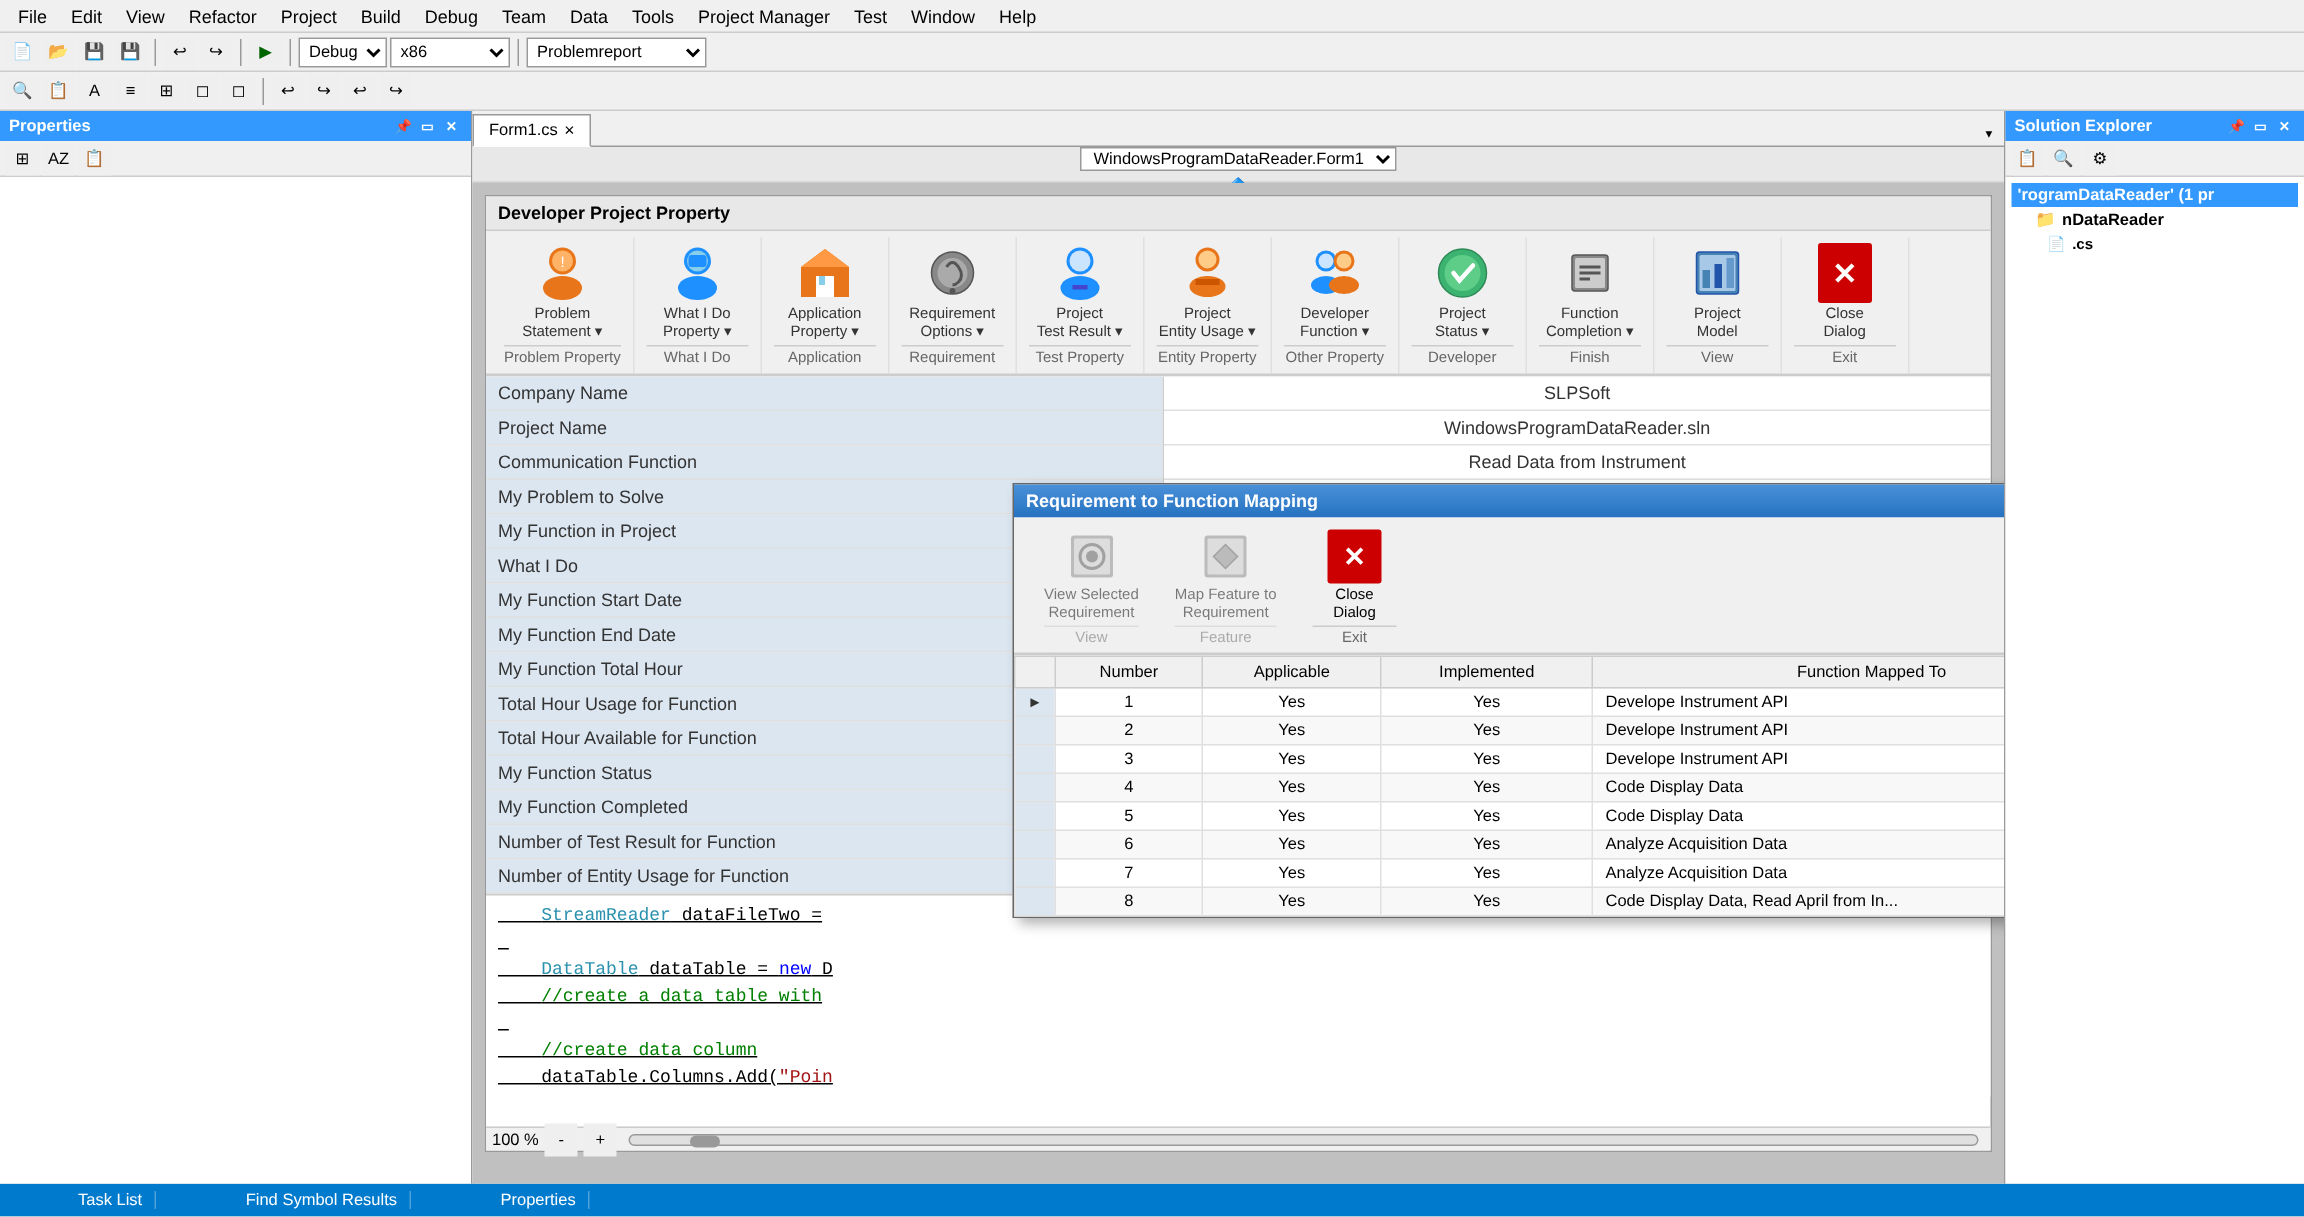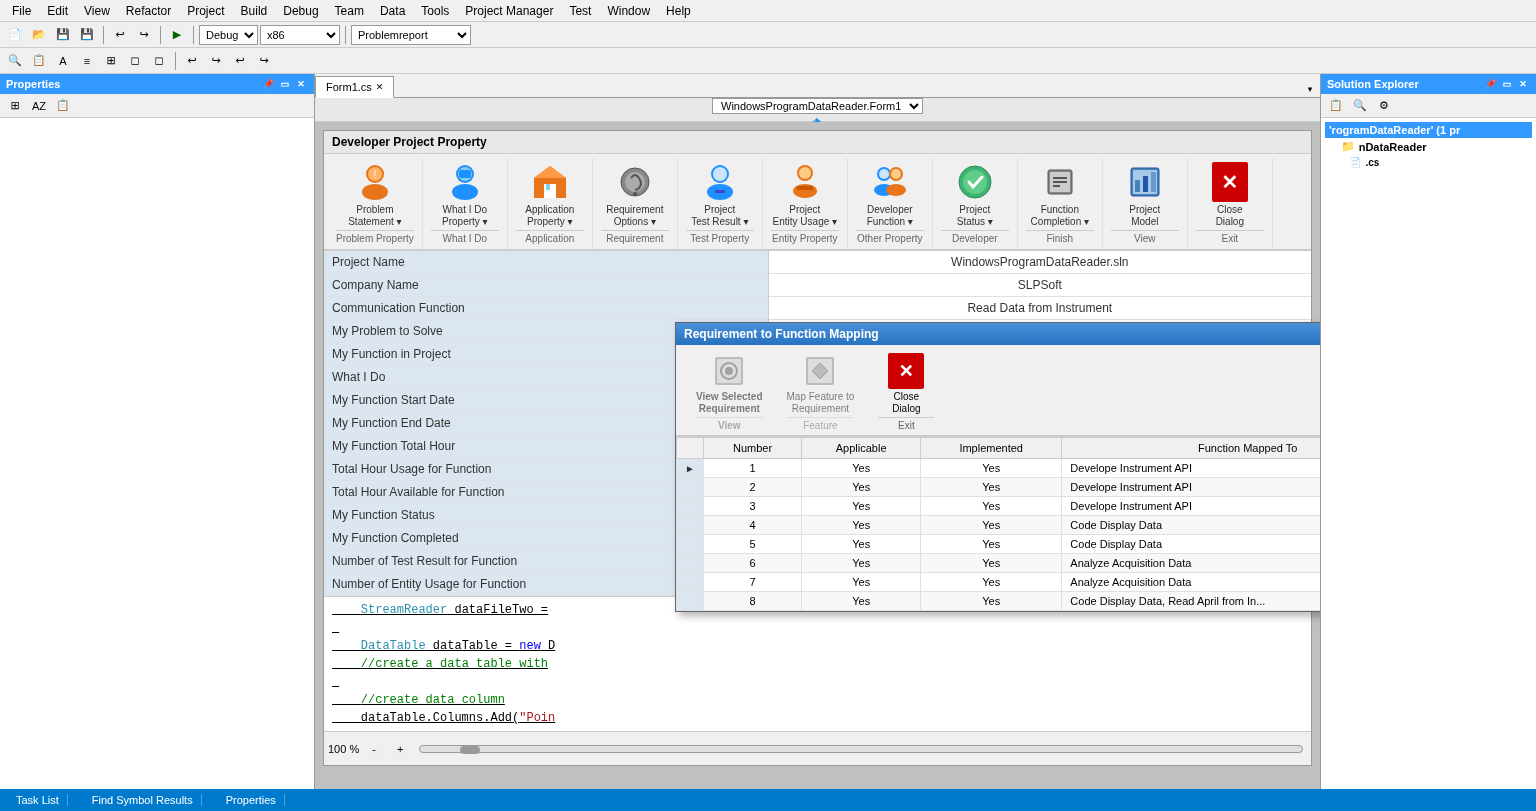--- a/index.html
+++ b/index.html
@@ -64,50 +64,50 @@
 
     
     .code-editor { background: white; font-family: 'Courier New', monospace; font-size: 12px; padding: 4px 8px; color: #000; border-top: 1px solid #ccc; flex: 1; overflow: hidden; }
     .code-line { line-height: 1.5; white-space: nowrap; text-decoration: underline; }
     .code-keyword { color: #0000ff; }
     .code-type { color: #2b91af; }
     .code-comment { color: #008000; }
     .code-string { color: #a31515; }
 
     
-    .solution-panel { width: 216px; background: #f5f5f5; border-left: 1px solid #999; display: flex; flex-direction: column; }
+    .solution-panel { width: 200px; background: #f5f5f5; border-left: 1px solid #999; display: flex; flex-direction: column; }
     .solution-header { background: #3399ff; color: white; padding: 3px 6px; font-size: 11px; font-weight: bold; display: flex; justify-content: space-between; align-items: center; }
     .solution-toolbar { background: #f0f0f0; border-bottom: 1px solid #ccc; display: flex; align-items: center; height: 24px; padding: 2px 4px; gap: 2px; }
     .solution-content { flex: 1; background: white; padding: 4px; font-size: 11px; }
     .solution-tree-item { padding: 2px 4px; display: flex; align-items: center; gap: 4px; font-weight: bold; }
     .solution-tree-item.selected { background: #3399ff; color: white; }
 
     
     .status-bar { background: #007acc; color: white; height: 22px; display: flex; align-items: center; padding: 0 8px; font-size: 11px; gap: 16px; }
-    .status-item { padding: 0 8px; border-right: 1px solid rgba(255,255,255,0.3); }
+    .status-item { padding: 0 8px; border-right: 1px solid rgba(255,255,255,0.3); margin-left: 36px; }
     .popup-dialog { position: absolute; top: 200px; left: 360px; width: 760px; background: #f0f0f0; border: 1px solid #666; box-shadow: 4px 4px 8px rgba(0,0,0,0.3); pointer-events: all; }
     .popup-title { background: linear-gradient(to bottom, #4a90d9, #2672c0); color: white; padding: 4px 8px; font-size: 12px; font-weight: bold; display: flex; justify-content: space-between; align-items: center; }
 
     .popup-icon-bar { display: flex; background: #f0f0f0; border-bottom: 2px solid #ccc; padding: 4px 8px 0; gap: 0; }
     .popup-icon-item { display: flex; flex-direction: column; align-items: center; padding: 4px 12px; cursor: pointer; min-width: 80px; text-align: center; }
     .popup-icon-img { width: 36px; height: 36px; display: flex; align-items: center; justify-content: center; font-size: 20px; margin-bottom: 2px; }
     .popup-icon-label { font-size: 10px; text-align: center; line-height: 1.2; }
     .popup-icon-sublabel { font-size: 10px; color: #666; border-top: 1px solid #ccc; padding-top: 2px; margin-top: 2px; width: 100%; text-align: center; }
 
     .popup-table-container { overflow-y: auto; max-height: 220px; }
     .popup-table { width: 100%; border-collapse: collapse; background: white; }
     .popup-table th { background: #f0f0f0; border: 1px solid #ccc; padding: 4px 8px; font-size: 11px; text-align: center; font-weight: normal; }
     .popup-table td { border: 1px solid #e0e0e0; padding: 3px 8px; font-size: 11px; text-align: center; }
     .popup-table tr:nth-child(even) { background: #f8f8f8; }
     .popup-table td.left-align { text-align: left; }
     .popup-table td.row-indicator { background: #dce6f1; width: 16px; }
     .row-arrow { color: #333; font-size: 10px; }
 
     
-    .zoom-bar { background: #f0f0f0; border-top: 1px solid #ccc; height: 34px; display: flex; align-items: center; padding: 0 4px; font-size: 11px; gap: 4px; }
+    .zoom-bar { background: #f0f0f0; border-top: 1px solid #ccc; height: 16px; display: flex; align-items: center; padding: 0 4px; font-size: 11px; gap: 4px; margin-top: 20px; }
 
     .close-red-btn { width: 36px; height: 40px; background: #cc0000; display: flex; align-items: center; justify-content: center; cursor: pointer; border-radius: 2px; }
     .close-red-x { color: white; font-size: 20px; font-weight: bold; }
   </style>
 </head>
 <body>
 
 <div class="menu-bar">
   <span class="menu-item">File</span>
   <span class="menu-item">Edit</span>
@@ -350,26 +350,26 @@
             </div>
             <div class="icon-label">Close<br>Dialog</div>
             <div class="icon-sublabel">Exit</div>
           </div>
         </div>
 
         <div style="overflow-y: auto; max-height: 380px;">
           <table class="data-table">
             <tbody id="data-table-body">
             <tr>
+                  <td>Company Name</td>
+                  <td>SLPSoft</td>
+                </tr>
+                <tr>
                   <td>Project Name</td>
                   <td>WindowsProgramDataReader.sln</td>
-                </tr>
-                <tr>
-                  <td>Company Name</td>
-                  <td>SLPSoft</td>
                 </tr>
                 <tr>
                   <td>Communication Function</td>
                   <td>Read Data from Instrument</td>
                 </tr>
                 <tr>
                   <td>My Problem to Solve</td>
                   <td>Data from Circuit Needs to Display on Screen</td>
                 </tr>
                 <tr>
@@ -451,21 +451,21 @@
       </div>
 
       <div class="popup-dialog">
         <div class="popup-title">
           <span>Requirement to Function Mapping</span>
 
         </div>
 
         <div class="popup-icon-bar">
 
-          <div class="popup-icon-item" style="opacity:0.5;font-weight:bold;">
+          <div class="popup-icon-item" style="opacity:0.5;">
             <div class="popup-icon-img">
               <svg width="36" height="36" viewBox="0 0 36 36">
                 <rect x="4" y="4" width="28" height="28" rx="2" fill="#888"></rect>
                 <rect x="6" y="6" width="24" height="24" rx="1" fill="#ccc"></rect>
                 <circle cx="18" cy="18" r="8" fill="none" stroke="#555" stroke-width="2"></circle>
                 <circle cx="18" cy="18" r="4" fill="#555"></circle>
               </svg>
             </div>
             <div class="popup-icon-label">View Selected<br>Requirement</div>
             <div class="popup-icon-sublabel">View</div>

